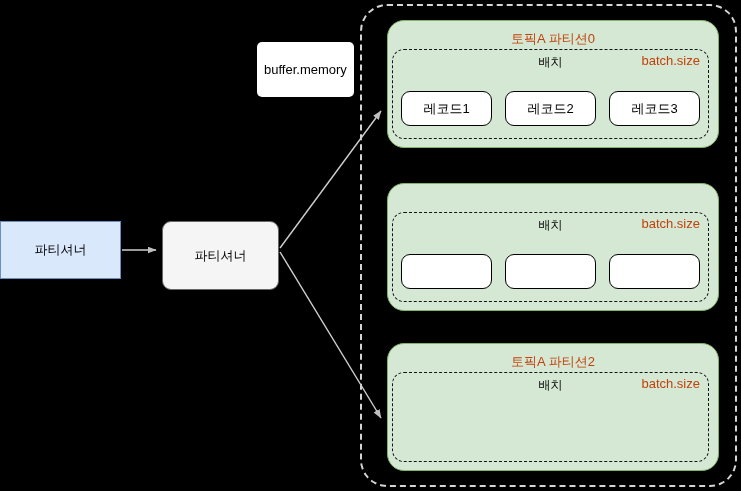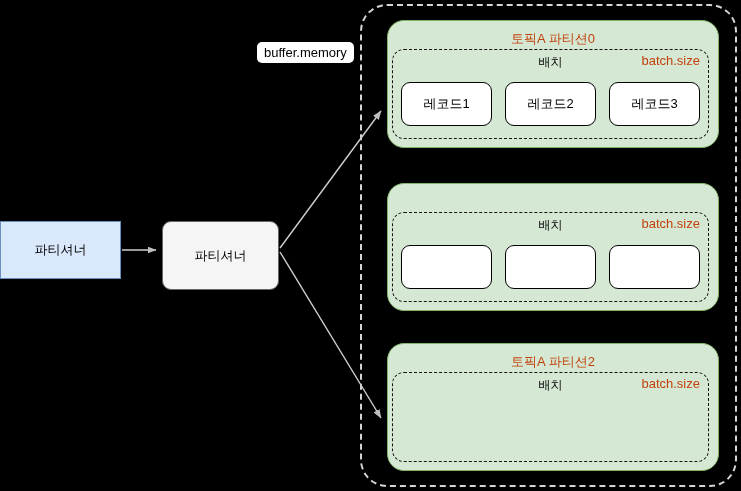--- a/index.html
+++ b/index.html
@@ -73,21 +73,21 @@
 
   
   .buffer-chip {
     position: absolute;
     left: 257px;
     top: 42px;
     background: #ffffff;
     color: #000000;
     font-size: 13px;
     line-height: 13px;
-    padding: 4px 7px;
+    padding: 21px 7px;
     border-radius: 5px;
   }
 
   
   .partition {
     position: absolute;
     left: 387px;
     width: 332px;
     height: 128px;
     box-sizing: border-box;
@@ -135,21 +135,21 @@
 
   .records {
     position: absolute;
     left: 8px;
     bottom: 12px;
     display: flex;
     gap: 13px;
   }
   .record {
     width: 91px;
-    height: 44px;
+    height: 35px;
     box-sizing: border-box;
     background: #ffffff;
     border: 1px solid #000000;
     border-radius: 9px;
     display: flex;
     align-items: center;
     justify-content: center;
     font-size: 13px;
     color: #000000;
   }

